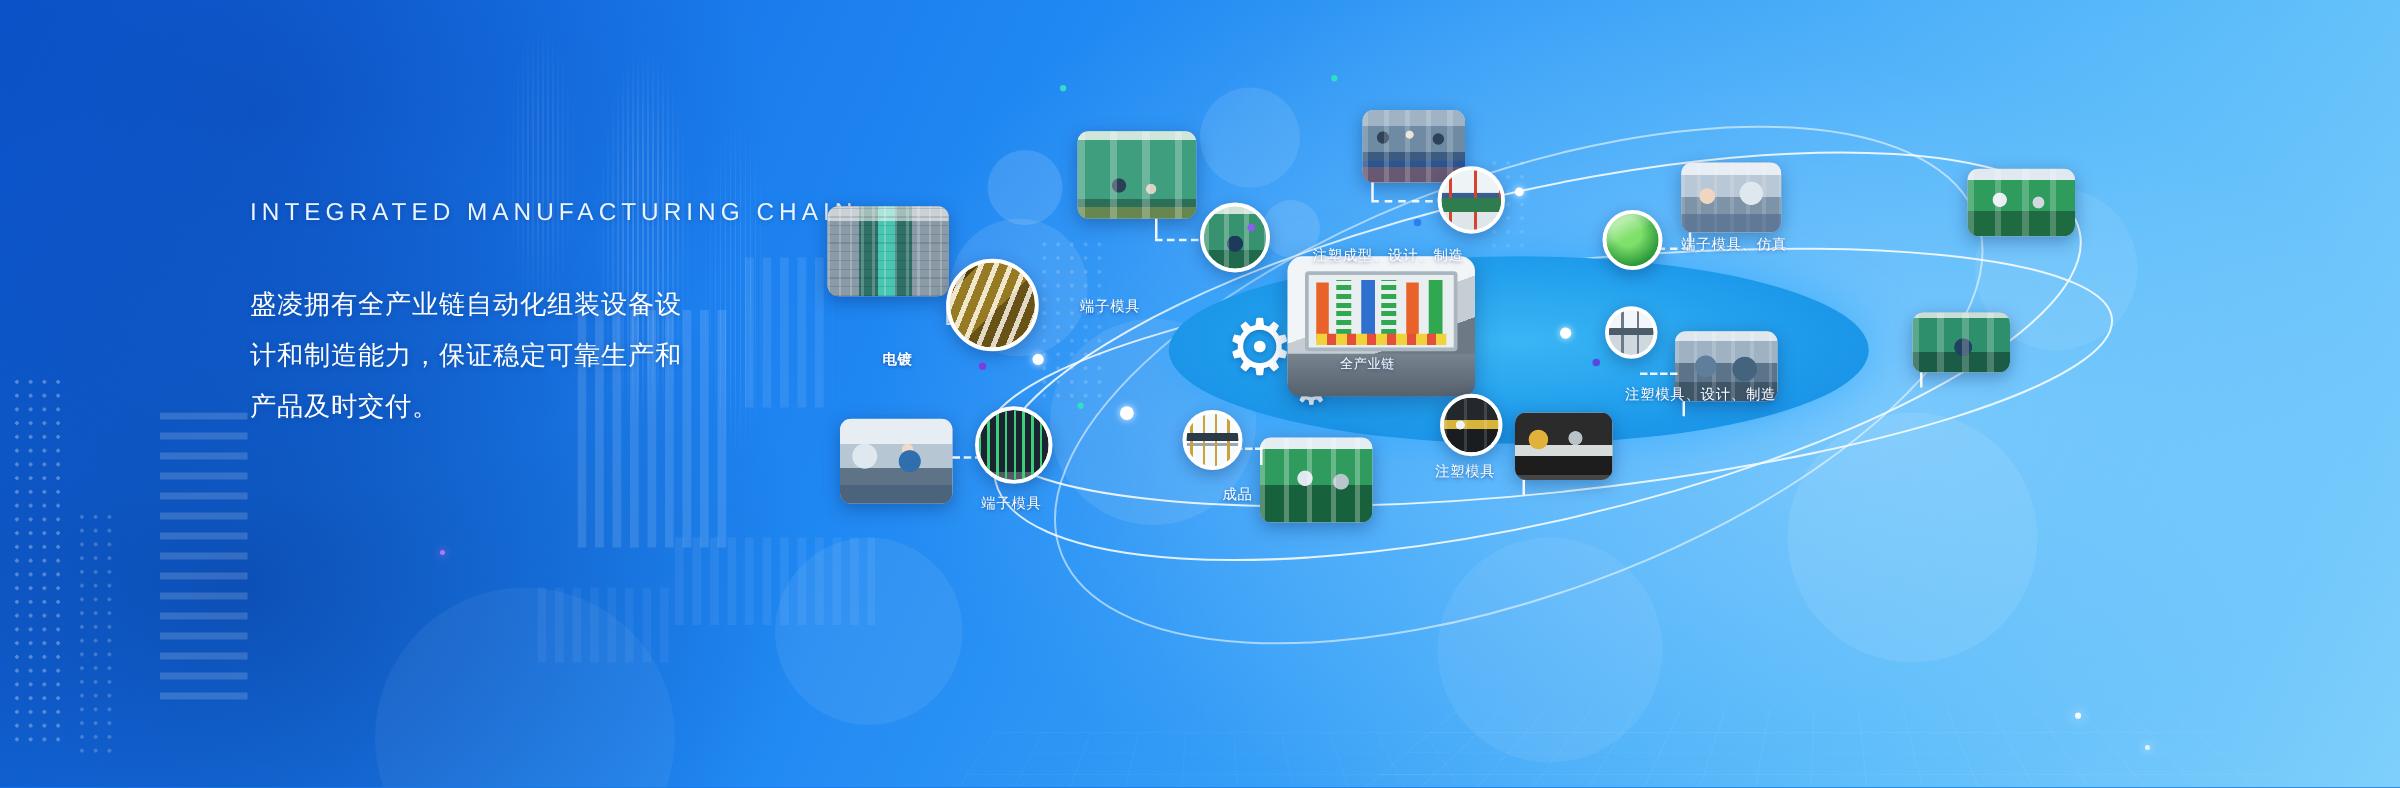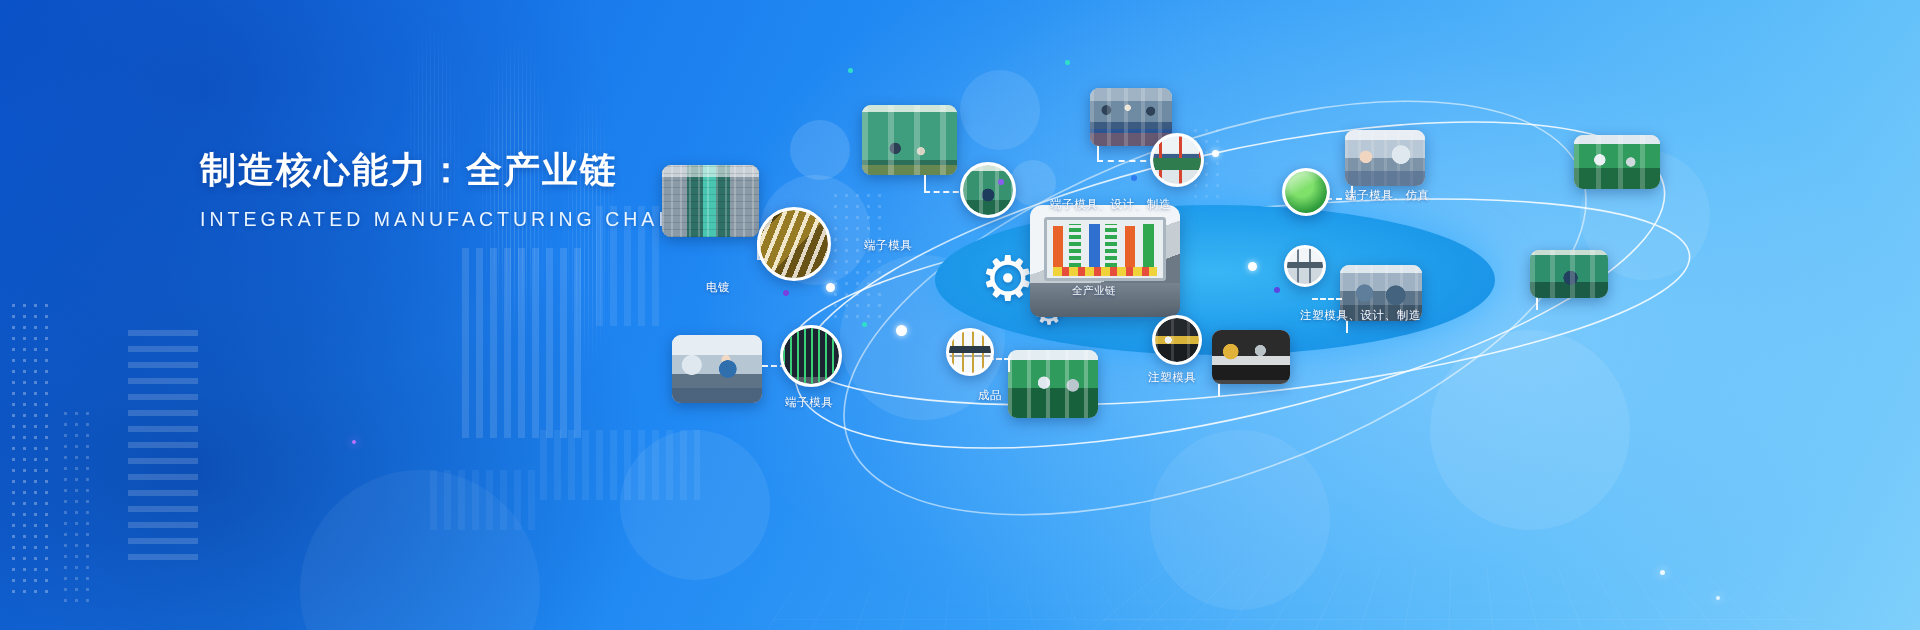--- a/index.html
+++ b/index.html
@@ -369,22 +369,22 @@
   <div class="dotfield" style="left:1190px;top:125px;width:34px;height:90px;opacity:.45;"></div>
 
   <div class="diaggrid" style="left:1080px;top:440px;width:760px;height:200px;opacity:.55;"></div>
   <div class="diaggrid" style="left:760px;top:500px;width:420px;height:140px;opacity:.35;"></div>
 
   <div class="minidot" style="left:1660px;top:570px;width:5px;height:5px;background:rgba(255,255,255,.9);box-shadow:0 0 10px #fff;"></div>
   <div class="minidot" style="left:1716px;top:596px;width:4px;height:4px;background:rgba(255,255,255,.8);box-shadow:0 0 8px #fff;"></div>
   <div class="minidot" style="left:352px;top:440px;width:4px;height:4px;background:rgba(200,120,255,.9);box-shadow:0 0 8px #c878ff;"></div>
 
   <div class="copy">
-    <div class="title">制造核心能力：全产业链</div>
     <div class="subtitle">INTEGRATED MANUFACTURING CHAIN</div>
+    <div class="desc">盛凌拥有全产业链自动化组装设备设计和制造能力，保证稳定可靠生产和产品及时交付。</div>
   </div>
 
   <div id="diagram">
 
     <svg id="orbits" viewBox="0 0 1260 560" preserveAspectRatio="none">
       <g fill="none" stroke="rgba(255,255,255,0.85)" stroke-width="1.6">
         <ellipse cx="590" cy="245" rx="445" ry="132" transform="rotate(-13 590 245)"></ellipse>
         <ellipse cx="600" cy="262" rx="452" ry="92" transform="rotate(-6 600 262)"></ellipse>
         <ellipse cx="575" cy="268" rx="390" ry="168" transform="rotate(-20 575 268)" stroke="rgba(255,255,255,0.55)"></ellipse>
       </g>
@@ -409,21 +409,21 @@
       </div>
       <div style="position:absolute;left:0;bottom:0;width:100%;height:34px;background:linear-gradient(180deg,#77838f,#55616d);border-radius:0 0 10px 10px;"></div>
     </div>
     <div class="mold-label" style="left:432px;top:244px;">全产业链</div>
 
     <div class="card" style="left:22px;top:125px;width:97px;height:72px;">
       <div class="ph ph-plating"></div>
     </div>
     <div class="dashtick" style="left:117px;top:200px;height:18px;"></div>
     <div class="dashline" style="left:117px;top:218px;width:68px;"></div>
-    <div class="label" style="left:66px;top:240px;">电镀</div>
+    <div class="label" style="left:66px;top:240px;font-weight:bold;">电镀</div>
     <div class="circ" style="left:117px;top:167px;width:74px;height:74px;">
       <div class="inner">
           <div class="ph ph-brush"></div>
         </div>
     </div>
 
     <div class="card" style="left:222px;top:65px;width:95px;height:70px;">
       <div class="ph ph-stamp"></div>
     </div>
     <div class="dashtick" style="left:284px;top:135px;height:16px;"></div>
@@ -433,21 +433,21 @@
       <div class="inner">
           <div class="ph ph-greenmach"></div>
         </div>
     </div>
 
     <div class="card" style="left:450px;top:48px;width:82px;height:58px;">
       <div class="ph ph-terminal"></div>
     </div>
     <div class="dashtick" style="left:457px;top:106px;height:14px;"></div>
     <div class="dashline" style="left:457px;top:120px;width:60px;"></div>
-    <div class="label" style="left:410px;top:157px;">端子模具、设计、制造</div>
+    <div class="label" style="left:410px;top:157px;">注塑成型、设计、制造</div>
     <div class="circ" style="left:510px;top:93px;width:54px;height:54px;">
       <div class="inner">
           <div class="ph ph-greenjig"></div>
         </div>
     </div>
 
     <div class="card" style="left:705px;top:90px;width:80px;height:56px;">
       <div class="ph ph-design"></div>
     </div>
     <div class="dashtick" style="left:711px;top:146px;height:12px;"></div>

